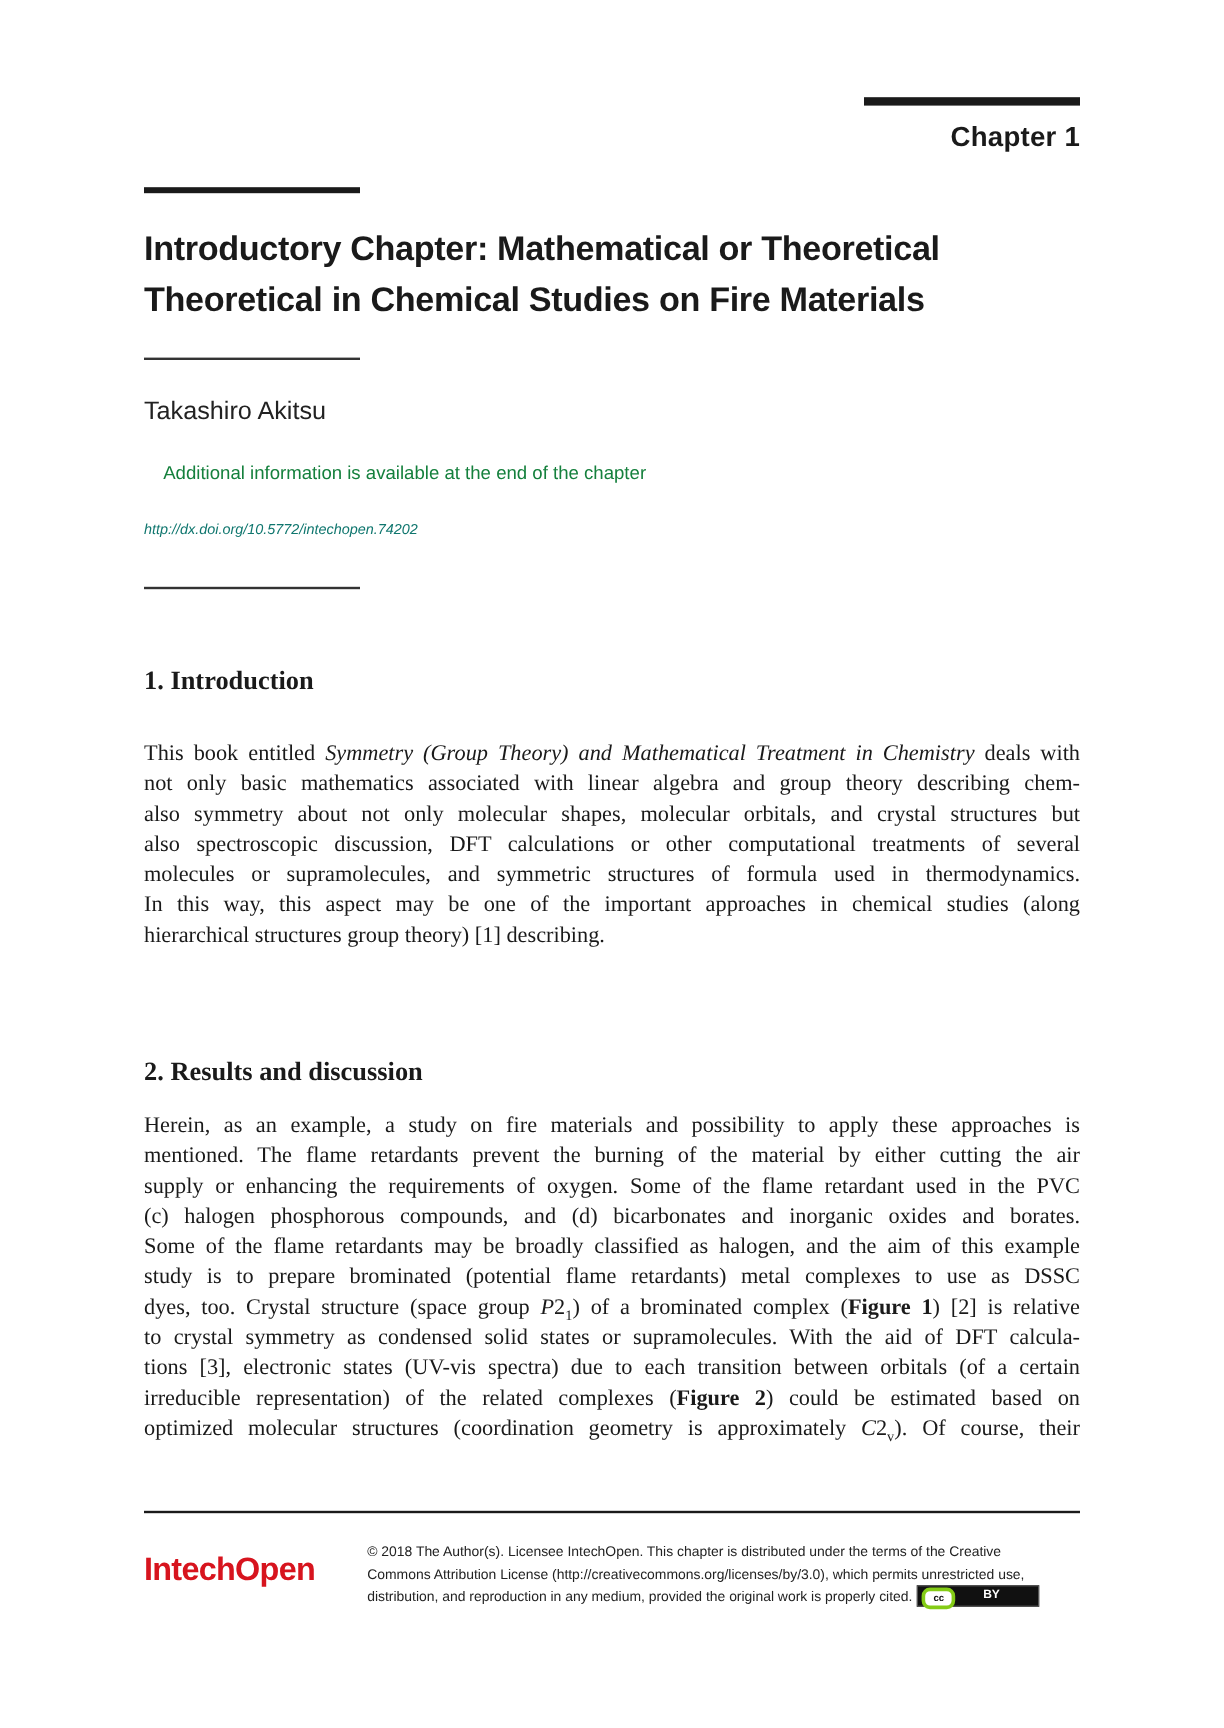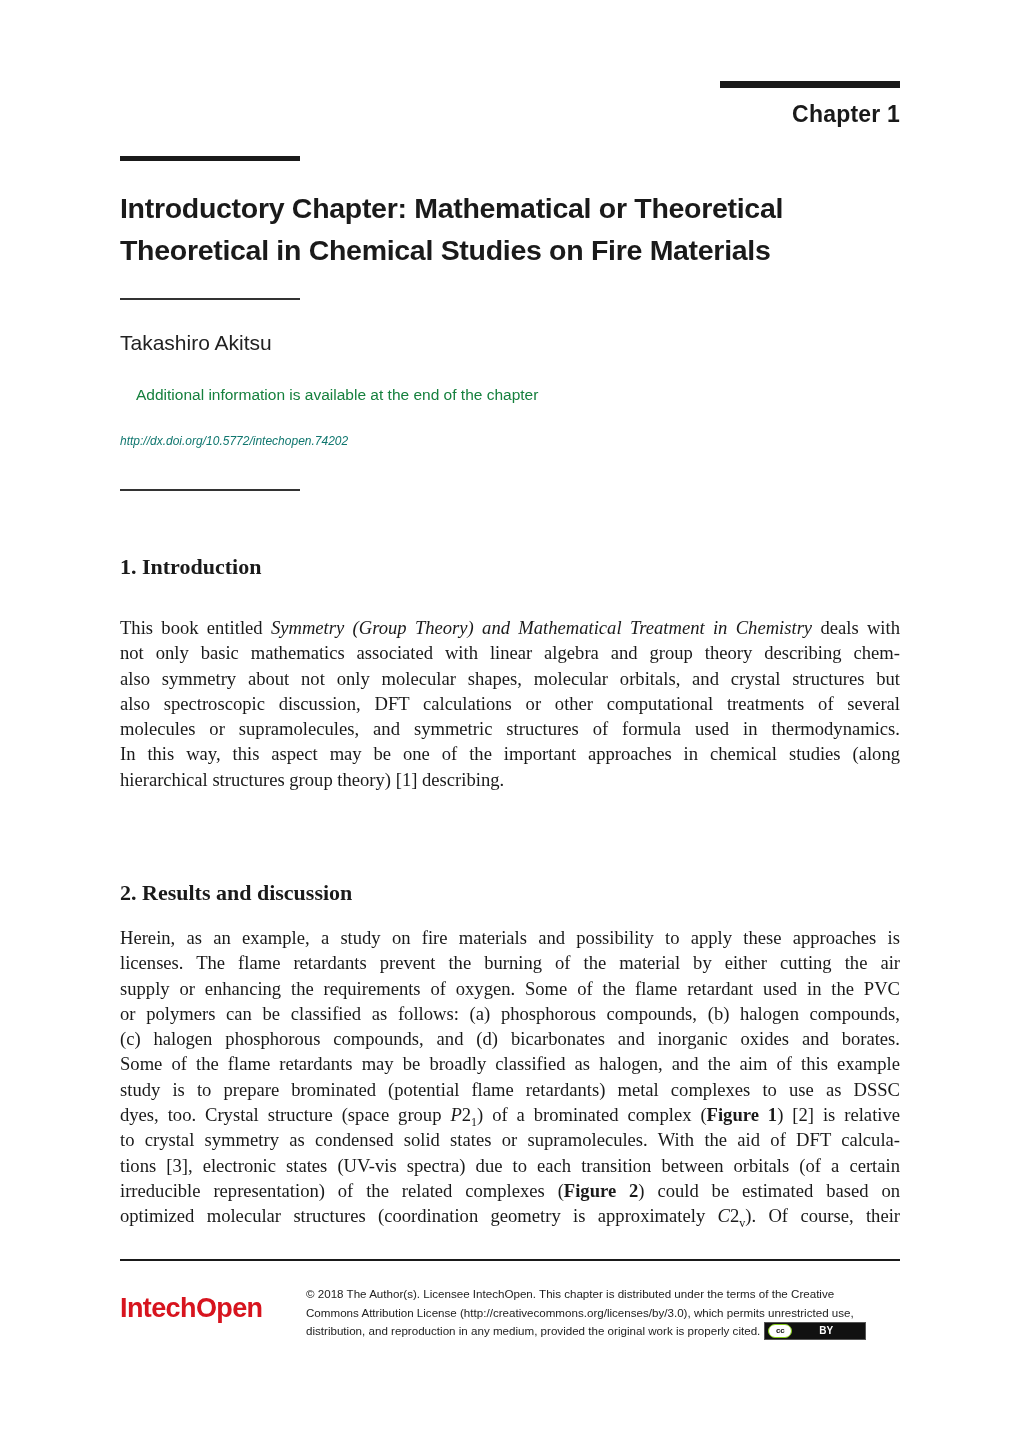--- a/index.html
+++ b/index.html
@@ -17,21 +17,21 @@
 
   .heading { position: absolute; left: 120px; font-size: 22px; font-weight: bold; text-align: right; }
   .para { position: absolute; left: 120px; width: 780px; font-size: 18.6px; line-height: 25.3px; text-align: justify; hyphens: manual; }
   .line { display: block; text-align: justify; text-align-last: justify; white-space: nowrap; }
   .line.last { text-align-last: left; }
   .para .line { white-space: normal; height: 25.3px; overflow: hidden; }
 
   #logo { left: 120px; top: 1293px; font-size: 27px; font-weight: bold; color: #d7141e; letter-spacing: -0.6px; }
   #license { left: 306px; top: 1285px; width: 600px; font-size: 11.6px; line-height: 18.5px; color: #222; }
   #cc-badge { display: inline-block; vertical-align: middle; width: 100px; height: 16px; border: 1px solid #555; background: #111; position: relative; margin-left: 4px; top: -1px; }
-  #cc-badge .cc { position: absolute; left: 3px; top: 1px; width: 22px; height: 12px; border-radius: 7px; background: #fff; border: 1px solid #84cc16; color: #111; font-size: 8px; font-weight: bold; text-align: center; line-height: 12px; }
+  #cc-badge .cc { position: absolute; left: 3px; top: 1px; width: 22px; height: 12px; border-radius: 7px; background: #fff; border: 3px solid #84cc16; color: #111; font-size: 8px; font-weight: bold; text-align: center; line-height: 12px; }
   #cc-badge .by { position: absolute; left: 32px; top: 0px; color: #fff; font-size: 10px; font-weight: bold; line-height: 16px; padding-left: 22px; }
 </style>
 </head>
 <body>
 
 <div class="rule" style="left:720px; top:81px; width:180px; height:7px;"></div>
 <div id="chapter-label" class="abs sans">Chapter 1</div>
 
 <div class="rule" style="left:120px; top:156px; width:180px; height:5px;"></div>
 <div id="title" class="abs sans">
@@ -52,23 +52,22 @@
   <span class="line">also symmetry about not only molecular shapes, molecular orbitals, and crystal structures but</span>
   <span class="line">also spectroscopic discussion, DFT calculations or other computational treatments of several</span>
   <span class="line">molecules or supramolecules, and symmetric structures of formula used in thermodynamics.</span>
   <span class="line">In this way, this aspect may be one of the important approaches in chemical studies (along</span>
   <span class="line last">hierarchical structures group theory) [1] describing.</span>
 </div>
 
 <div class="heading serif" style="top:864px;margin-top:16px;">2. Results and discussion</div>
 <div class="para serif" style="top:925px;">
   <span class="line">Herein, as an example, a study on fire materials and possibility to apply these approaches is</span>
-  <span class="line">licenses. The flame retardants prevent the burning of the material by either cutting the air</span>
+  <span class="line">mentioned. The flame retardants prevent the burning of the material by either cutting the air</span>
   <span class="line">supply or enhancing the requirements of oxygen. Some of the flame retardant used in the PVC</span>
-  <span class="line">or polymers can be classified as follows: (a) phosphorous compounds, (b) halogen compounds,</span>
   <span class="line">(c) halogen phosphorous compounds, and (d) bicarbonates and inorganic oxides and borates.</span>
   <span class="line">Some of the flame retardants may be broadly classified as halogen, and the aim of this example</span>
   <span class="line">study is to prepare brominated (potential flame retardants) metal complexes to use as DSSC</span>
   <span class="line"><span>dyes, too. Crystal structure (space group </span><i>P</i><span>2</span><sub style="font-size:12px;">1</sub><span>) of a brominated complex (</span><b>Figure 1</b><span>) [2] is relative</span></span>
   <span class="line">to crystal symmetry as condensed solid states or supramolecules. With the aid of DFT calcula-</span>
   <span class="line">tions [3], electronic states (UV-vis spectra) due to each transition between orbitals (of a certain</span>
   <span class="line"><span>irreducible representation) of the related complexes (</span><b>Figure 2</b><span>) could be estimated based on</span></span>
   <span class="line"><span>optimized molecular structures (coordination geometry is approximately </span><i>C</i><span>2</span><sub style="font-size:12px;">v</sub><span>). Of course, their</span></span>
 </div>
 

